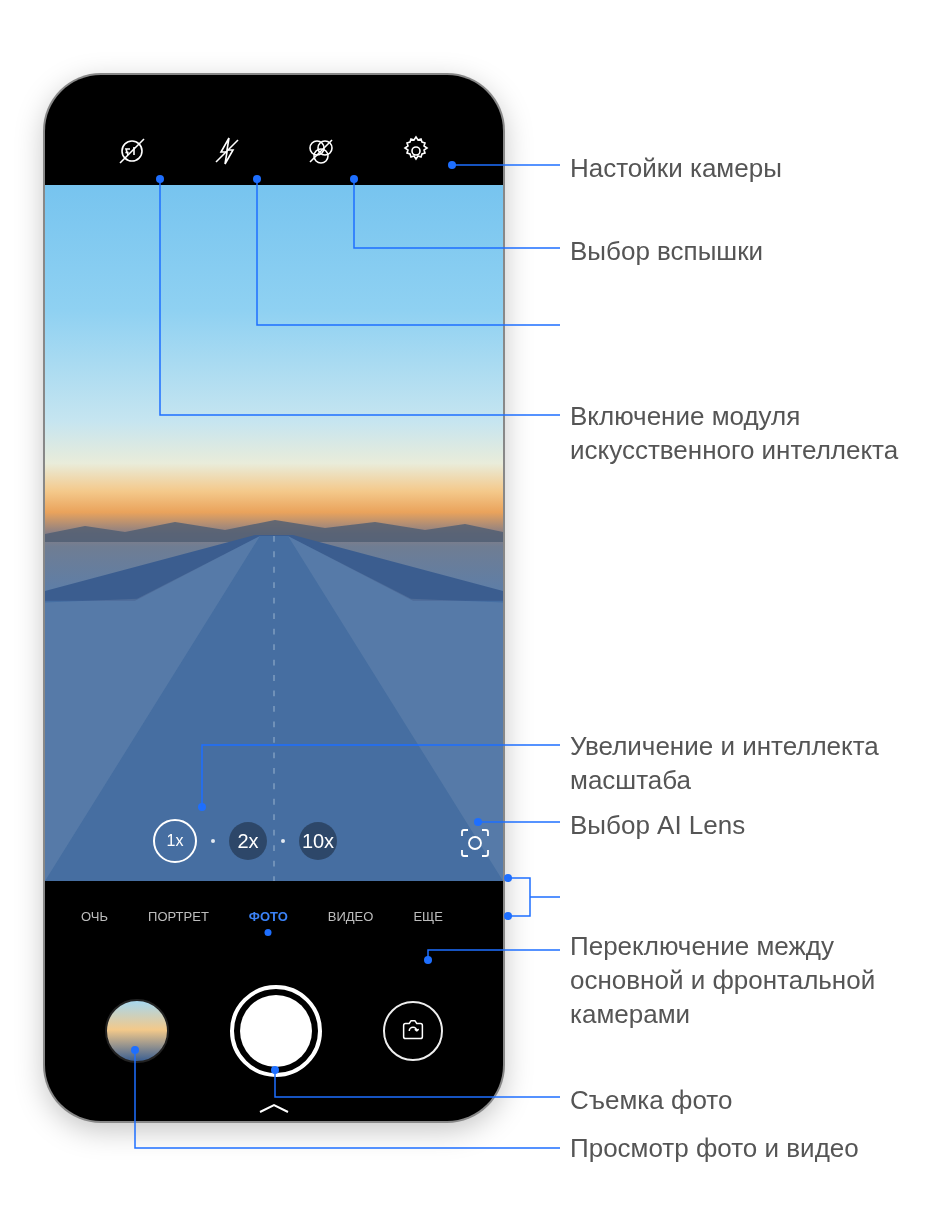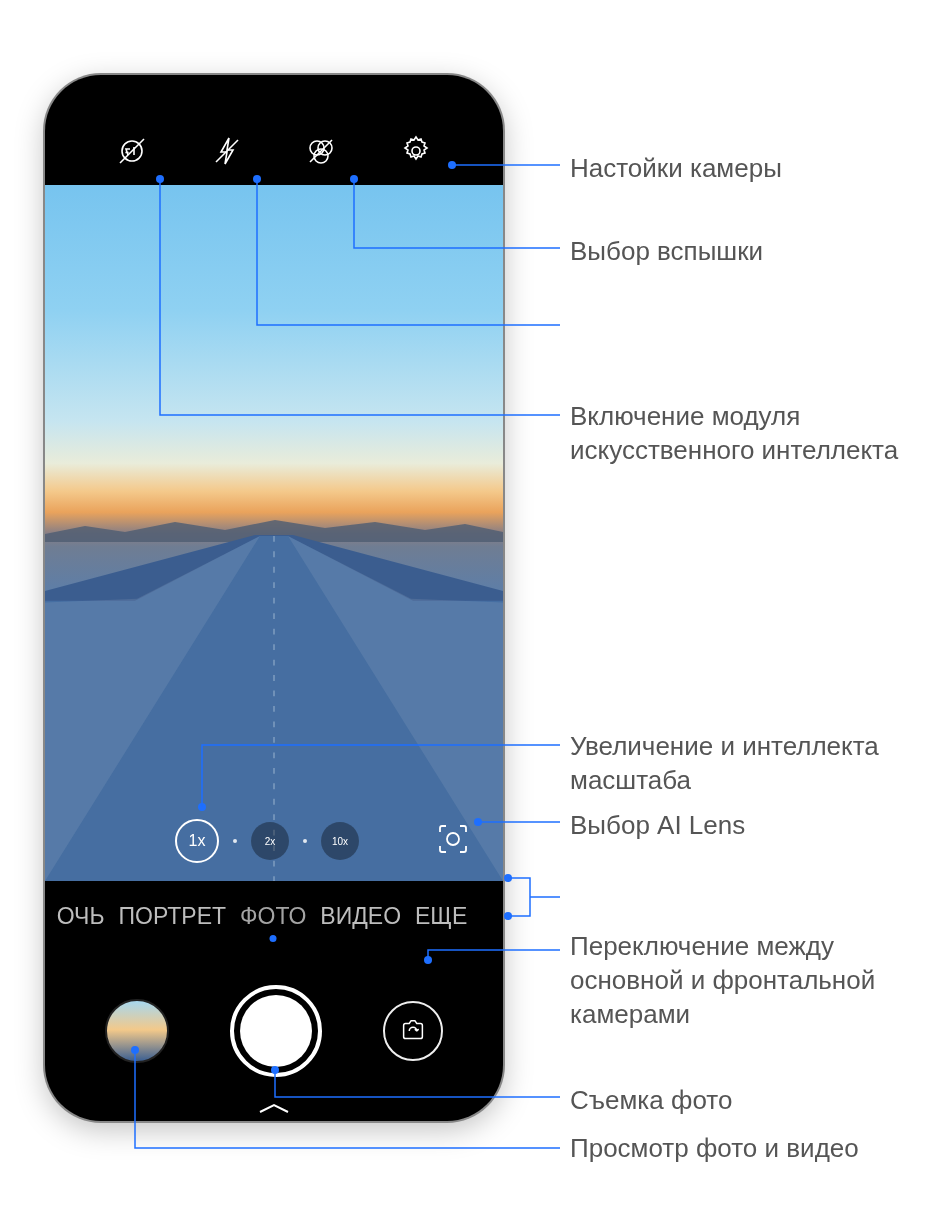--- a/index.html
+++ b/index.html
@@ -66,27 +66,27 @@
     left: 0; right: 0; bottom: 0;
     top: 50%;
   }
   .road-wrap svg { width: 100%; height: 100%; display: block; }
 
   .zoom-row {
     position: absolute;
     bottom: 18px;
     left: 0; right: 0;
     display: flex;
-    align-items: flex-start;
-    padding: 0 30px;
+    align-items: flex-end;
+    padding: 0 8px;
   }
   .zoom-pills { display: flex; align-items: center; gap: 14px; margin-left: 100px; }
   .zoom-pill {
     color: #fff;
-    font-size: 10px;
+    font-size: 20px;
     font-weight: 500;
     min-width: 38px;
     height: 38px;
     border-radius: 19px;
     display: flex;
     align-items: center;
     justify-content: center;
     background: rgba(0,0,0,.35);
   }
   .zoom-pill.active {
@@ -101,31 +101,31 @@
     width: 40px; height: 40px;
     display:flex;align-items:center;justify-content:center;
   }
   .ai-lens svg { width: 34px; height: 34px; stroke:#fff; fill:none; stroke-width:1.8; }
 
   .modes {
     height: 70px;
     display: flex;
     align-items: center;
     justify-content: center;
-    gap: 14px;
+    gap: 40px;
     color: #ccc;
-    font-size: 23px;
+    font-size: 13px;
     font-weight: 400;
     position: relative;
     padding: 0 0;
     overflow: hidden;
   }
   .mode { color: #bdbdbd; white-space: nowrap; }
   .mode.cut-left  { margin-left: -24px; }
-  .mode.active { color: #a3a3a3; font-weight: 400; position: relative; }
+  .mode.active { color: #3b82f6; font-weight: 700; position: relative; }
   .mode.active::after {
     content: "";
     position: absolute;
     left: 50%; transform: translateX(-50%);
     bottom: -12px;
     width: 7px; height: 7px; border-radius: 50%;
     background: #1e6fff;
   }
 
   .controls {

